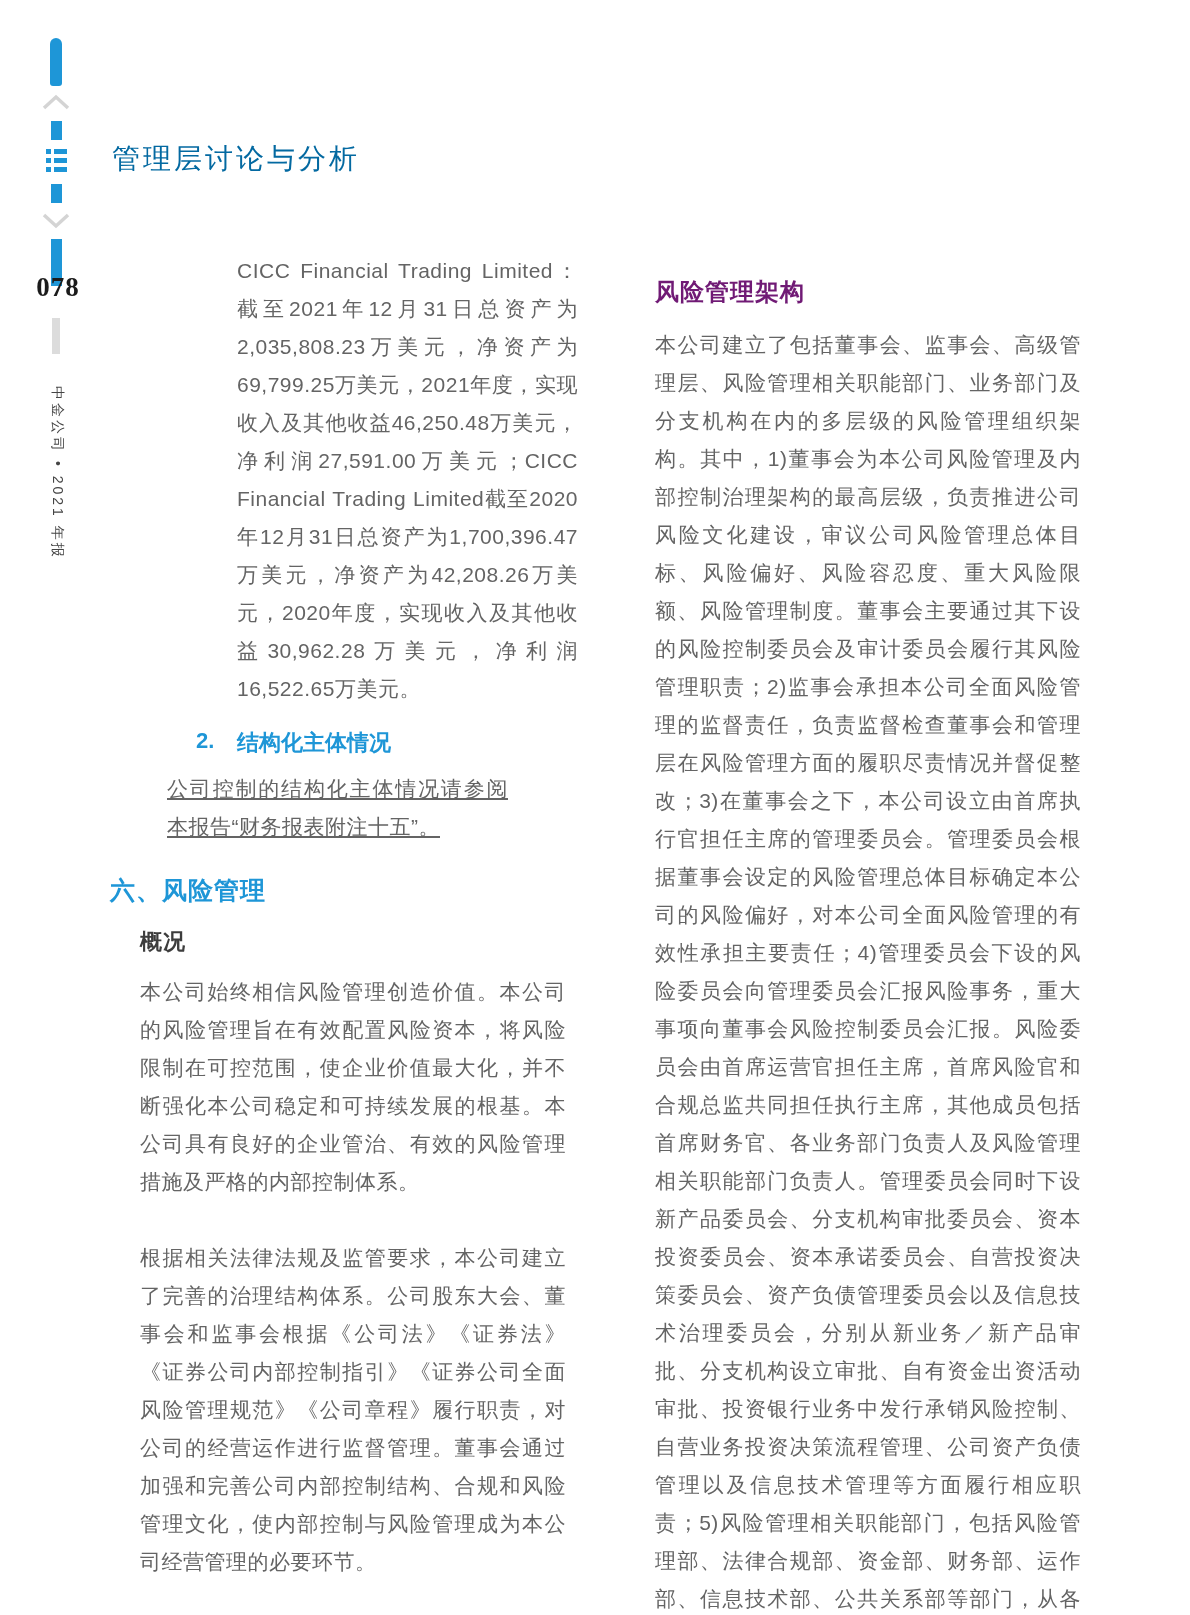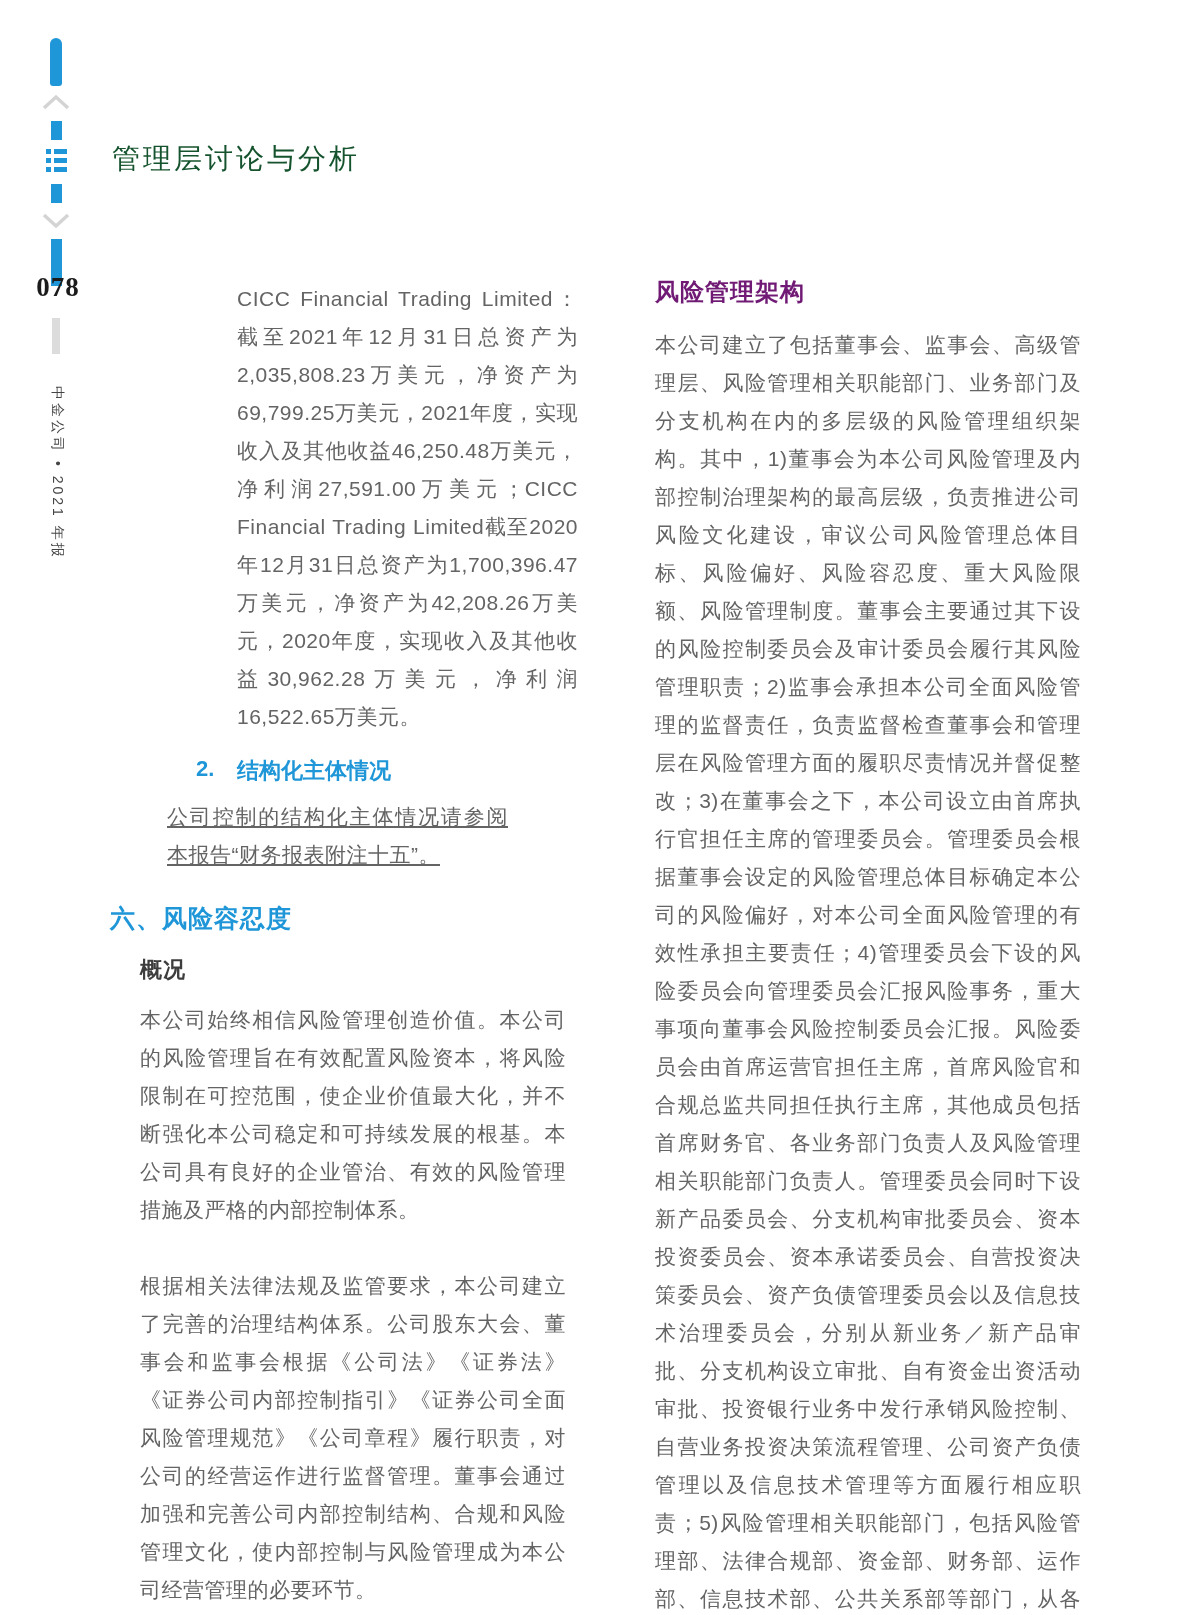--- a/index.html
+++ b/index.html
@@ -28,28 +28,28 @@
   .graybar { position:absolute; left:52px; top:318px; width:8px; height:36px; background:#DCDCDC; }
   .spine {
     position:absolute; left:48px; top:386px;
     writing-mode:vertical-rl; text-orientation:sideways;
     font-size:14px; color:#454545; letter-spacing:3px; white-space:nowrap;
   }
   
   .header {
     position:absolute; left:112px; top:140px; margin:0;
     font-family:"Liberation Serif", serif; font-weight:normal;
-    font-size:28px; color:#14532d; letter-spacing:3px;
+    font-size:28px; color:#0369a1; letter-spacing:3px;
   }
   
   .body-text {
     margin:0; font-size:21px; line-height:38px; color:#646464;
     text-align:justify; text-justify:inter-ideograph; letter-spacing:0.5px;
   }
-  .left-col  { position:absolute; left:110px; top:280px; width:468px; }
+  .left-col  { position:absolute; left:110px; top:252px; width:468px; }
   .right-col { position:absolute; left:655px; top:276px; width:426px; }
   .intro { margin-left:127px; width:341px; }
   .item2-head {
     display:flex; margin:20px 0 0 86px;
     font-size:22px; font-weight:bold; color:#1E96D7;
   }
   .item2-num { width:41px; }
   .item2-body { margin:12px 0 0 57px; width:341px;text-decoration:underline; }
   .sec6-title { margin:28px 0 0 0; font-size:25px; font-weight:bold; color:#1E96D7; letter-spacing:1px; }
   .overview { margin-left:30px; width:426px; }
@@ -103,21 +103,21 @@
 
   <div class="left-col">
     <p class="body-text intro">CICC Financial Trading Limited：截至2021年12月31日总资产为2,035,808.23万美元，净资产为69,799.25万美元，2021年度，实现收入及其他收益46,250.48万美元，净利润27,591.00万美元；CICC Financial Trading Limited截至2020年12月31日总资产为1,700,396.47万美元，净资产为42,208.26万美元，2020年度，实现收入及其他收益30,962.28万美元，净利润16,522.65万美元。</p>
 
     <div class="item2-head">
       <span class="item2-num">2.</span>
       <span class="item2-title">结构化主体情况</span>
     </div>
     <p class="body-text item2-body">公司控制的结构化主体情况请参阅本报告“财务报表附注十五”。</p>
 
-    <h2 class="sec6-title">六、风险容忍度</h2>
+    <h2 class="sec6-title">六、风险管理</h2>
 
     <div class="overview">
       <h3 class="ov-title">概况</h3>
       <p class="body-text ov-p">本公司始终相信风险管理创造价值。本公司的风险管理旨在有效配置风险资本，将风险限制在可控范围，使企业价值最大化，并不断强化本公司稳定和可持续发展的根基。本公司具有良好的企业管治、有效的风险管理措施及严格的内部控制体系。</p>
       <p class="body-text ov-p ov-p2">根据相关法律法规及监管要求，本公司建立了完善的治理结构体系。公司股东大会、董事会和监事会根据《公司法》《证券法》《证券公司内部控制指引》《证券公司全面风险管理规范》《公司章程》履行职责，对公司的经营运作进行监督管理。董事会通过加强和完善公司内部控制结构、合规和风险管理文化，使内部控制与风险管理成为本公司经营管理的必要环节。</p>
     </div>
   </div>
 
   <div class="right-col">
     <h2 class="rc-title">风险管理架构</h2>

